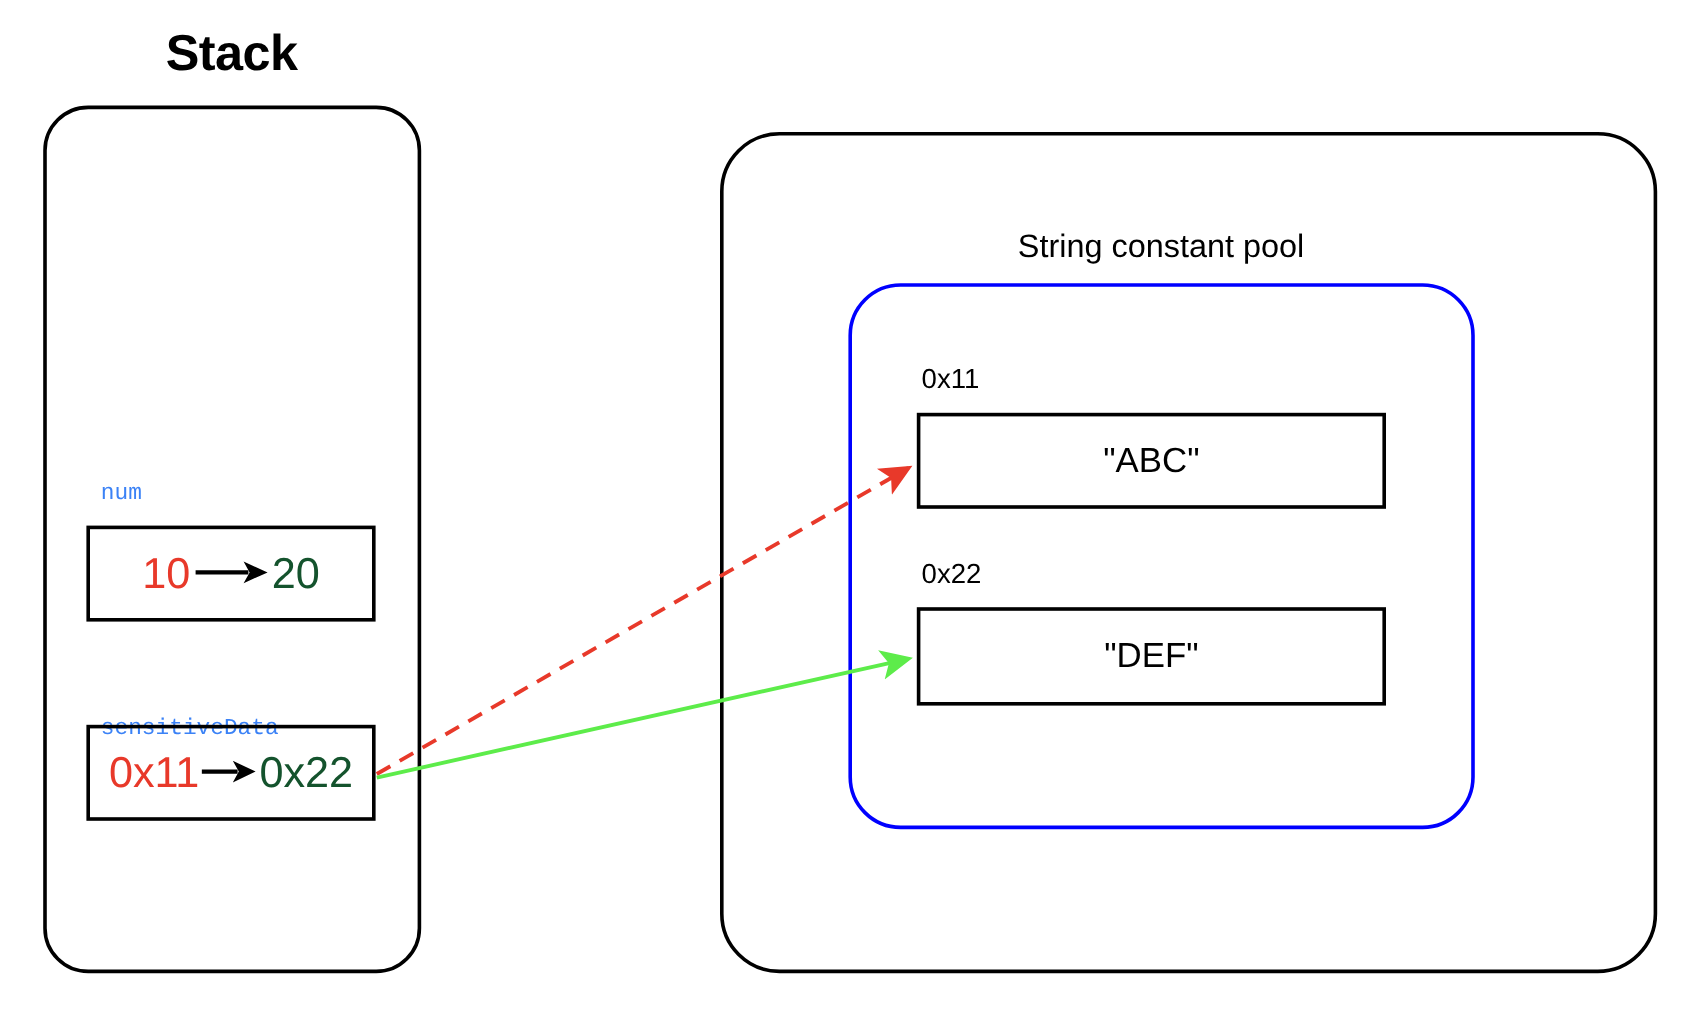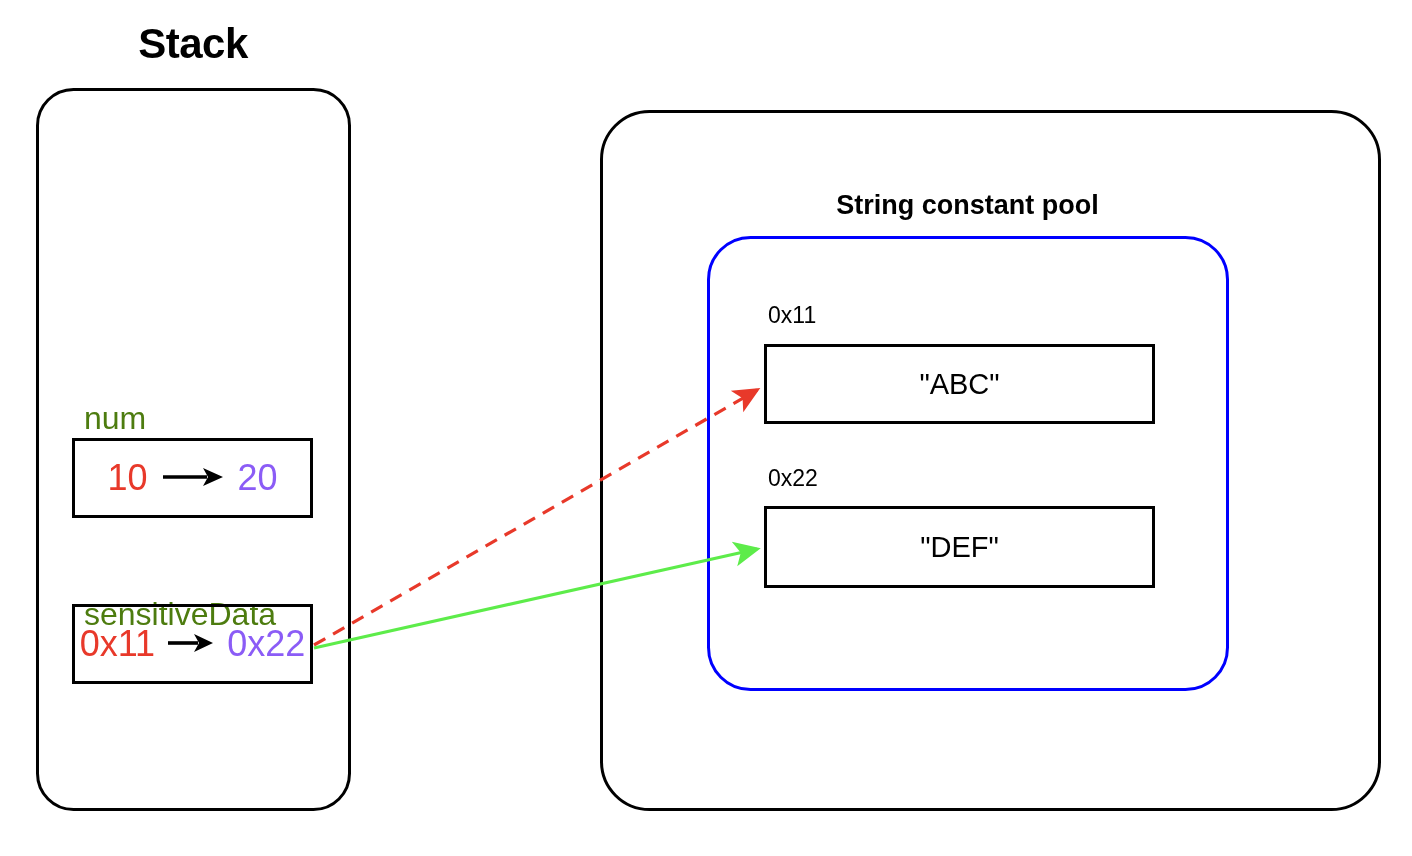--- a/index.html
+++ b/index.html
@@ -44,30 +44,31 @@
     left: 600px;
     top: 20px;
     width: 780px;
   }
   #pool-title {
     position: absolute;
     left: 707px;
     top: 190px;
     width: 521px;
     text-align: center;
-    font-weight: bold;
+    font-weight: normal;
     font-size: 27px;
     color: #000000;
     white-space: nowrap;
   }
   .var-label {
     position: absolute;
-    font-size: 32px;
-    color: #4d7c0f;
+    font-size: 19px;
+    color: #3b82f6;
     white-space: nowrap;
+    font-family: Liberation Mono, monospace;
   }
   .addr-label {
     position: absolute;
     font-size: 23px;
     color: #000000;
     white-space: nowrap;
   }
   .slot-box {
     position: absolute;
     border: 3px solid #000000;
@@ -88,24 +89,23 @@
     font-size: 29px;
     color: #000000;
   }
   .slot-inner {
     display: flex;
     align-items: center;
     justify-content: center;
     font-size: 36px;
     line-height: 1;
     white-space: nowrap;
-    gap: 11px;
   }
   .val-old { color: #e8392a; }
-  .val-new { color: #8b5cf6; }
+  .val-new { color: #14532d; }
   .inline-arrow {
     display: inline-block;
     vertical-align: middle;
     margin: 0 2px;
   }
   #num-box    { left: 72px;  top: 438px; width: 241px; height: 80px; }
   #sens-box   { left: 72px;  top: 604px; width: 241px; height: 80px; }
   #abc-box    { left: 764px; top: 344px; width: 391px; height: 80px; }
   #def-box    { left: 764px; top: 506px; width: 391px; height: 82px; }
   #num-label  { left: 84px;  top: 400px; }

